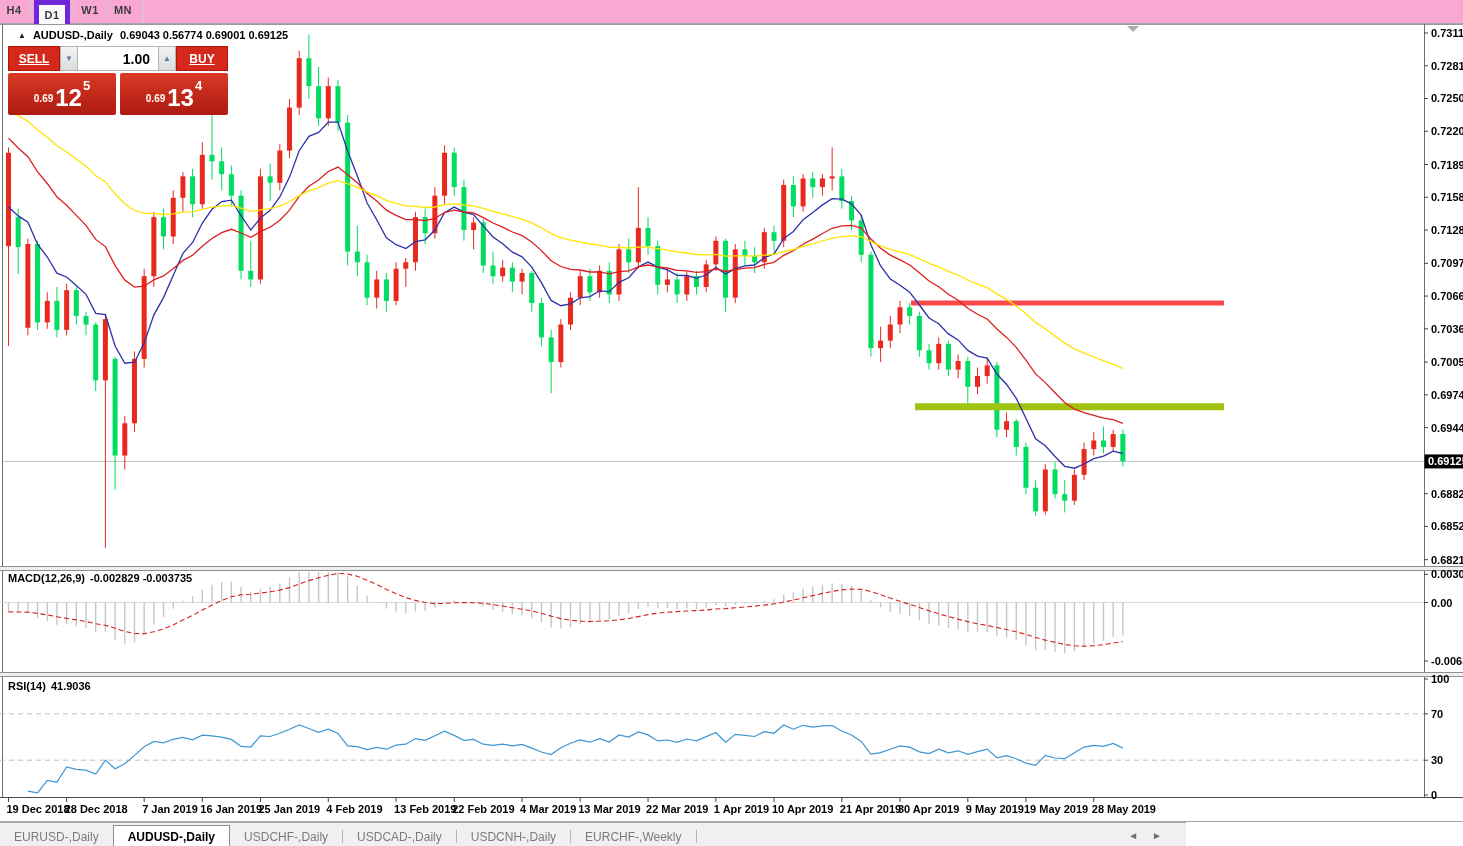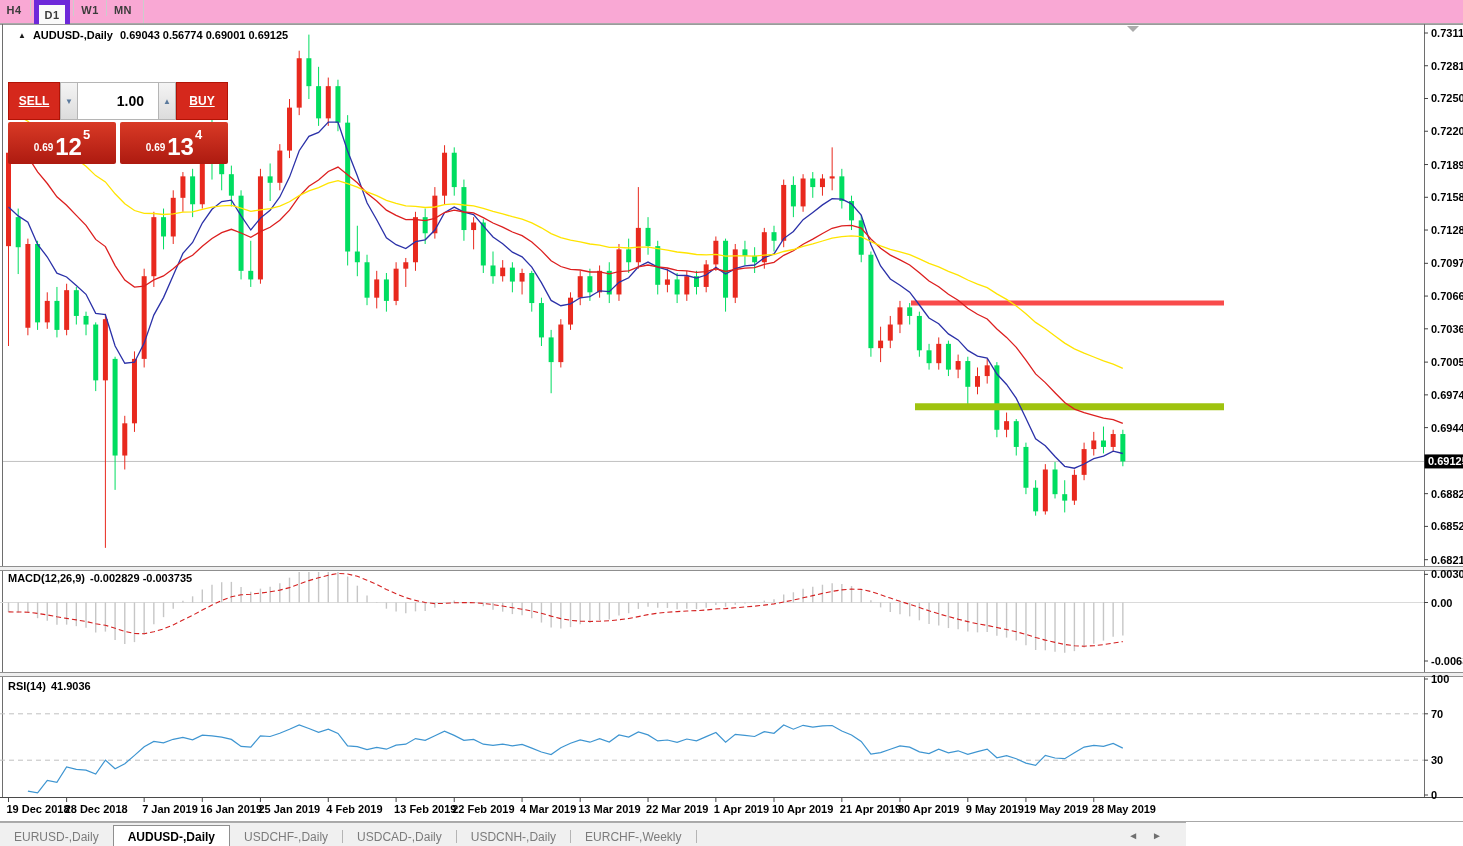--- a/index.html
+++ b/index.html
@@ -12,24 +12,24 @@
   .tf-sep{width:1px;height:16px;background:#cccccc;margin:0 2px;}
   .tf-sep.tall{height:23px;margin-left:6px;}
   svg text{font-family:"Liberation Sans",sans-serif;}
   .axis-lbl{font-size:11px;font-weight:bold;fill:#000;}
   .ind-lbl{font-size:11px;font-weight:bold;fill:#000;}
   
   #title-row{position:absolute;left:18px;top:29px;font-size:11px;font-weight:bold;color:#000;display:flex;align-items:center;gap:7px;z-index:5;}
   #collapse-tri{font-size:8px;color:#1a1a1a;}
   
   #trade{position:absolute;left:8px;top:46px;width:220px;z-index:6;}
-  #trade-row1{display:flex;height:38px;margin-top:36px;}
+  #trade-row1{display:flex;height:25px;}
   .oc-btn{width:50px;background:#d5281c;color:#fff;font-size:12px;font-weight:bold;display:flex;align-items:center;justify-content:center;text-decoration:underline;border:1px solid #b21306;}
   .spin{width:16px;background:linear-gradient(#f4f4f4,#dcdcdc);border:1px solid #b5b5b5;display:flex;align-items:center;justify-content:center;font-size:8px;color:#5b7a9d;}
-  #vol-box{flex:1;background:#fff;border-top:1px solid #b5b5b5;border-bottom:1px solid #b5b5b5;display:flex;align-items:center;justify-content:flex-end;padding-right:14px;font-size:14px;font-weight:bold;color:#000;}
+  #vol-box{flex:1;background:#fff;border-top:1px solid #b5b5b5;border-bottom:1px solid #b5b5b5;display:flex;align-items:center;justify-content:flex-end;padding-right:8px;font-size:14px;font-weight:bold;color:#000;}
   #trade-row2{display:flex;margin-top:2px;gap:4px;height:42px;}
   .px-btn{flex:1;background:linear-gradient(#d93a26,#ad1a10);color:#fff;display:flex;align-items:flex-end;justify-content:center;padding-bottom:4px;border-radius:2px;}
   .px-small{font-size:10px;font-weight:bold;margin:0 2px 7px 0;}
   .px-big{font-size:24px;font-weight:bold;line-height:26px;}
   .px-sup{font-size:13px;font-weight:bold;margin:0 0 18px 1px;}
   
   #tabbar{position:absolute;left:0;top:822px;width:1186px;height:24px;background:#f0f0f0;border-top:1px solid #ababab;display:flex;align-items:flex-end;}
   .tab{height:20px;padding:0 14px;display:flex;align-items:center;font-size:12px;color:#7b7b7b;cursor:default;white-space:nowrap;}
   .tab.active{background:#fff;border:1px solid #8f8f8f;border-bottom:none;height:21px;color:#000;font-weight:bold;}
   .tab-sep{width:1px;height:13px;background:#b4b4b4;margin-bottom:4px;}

